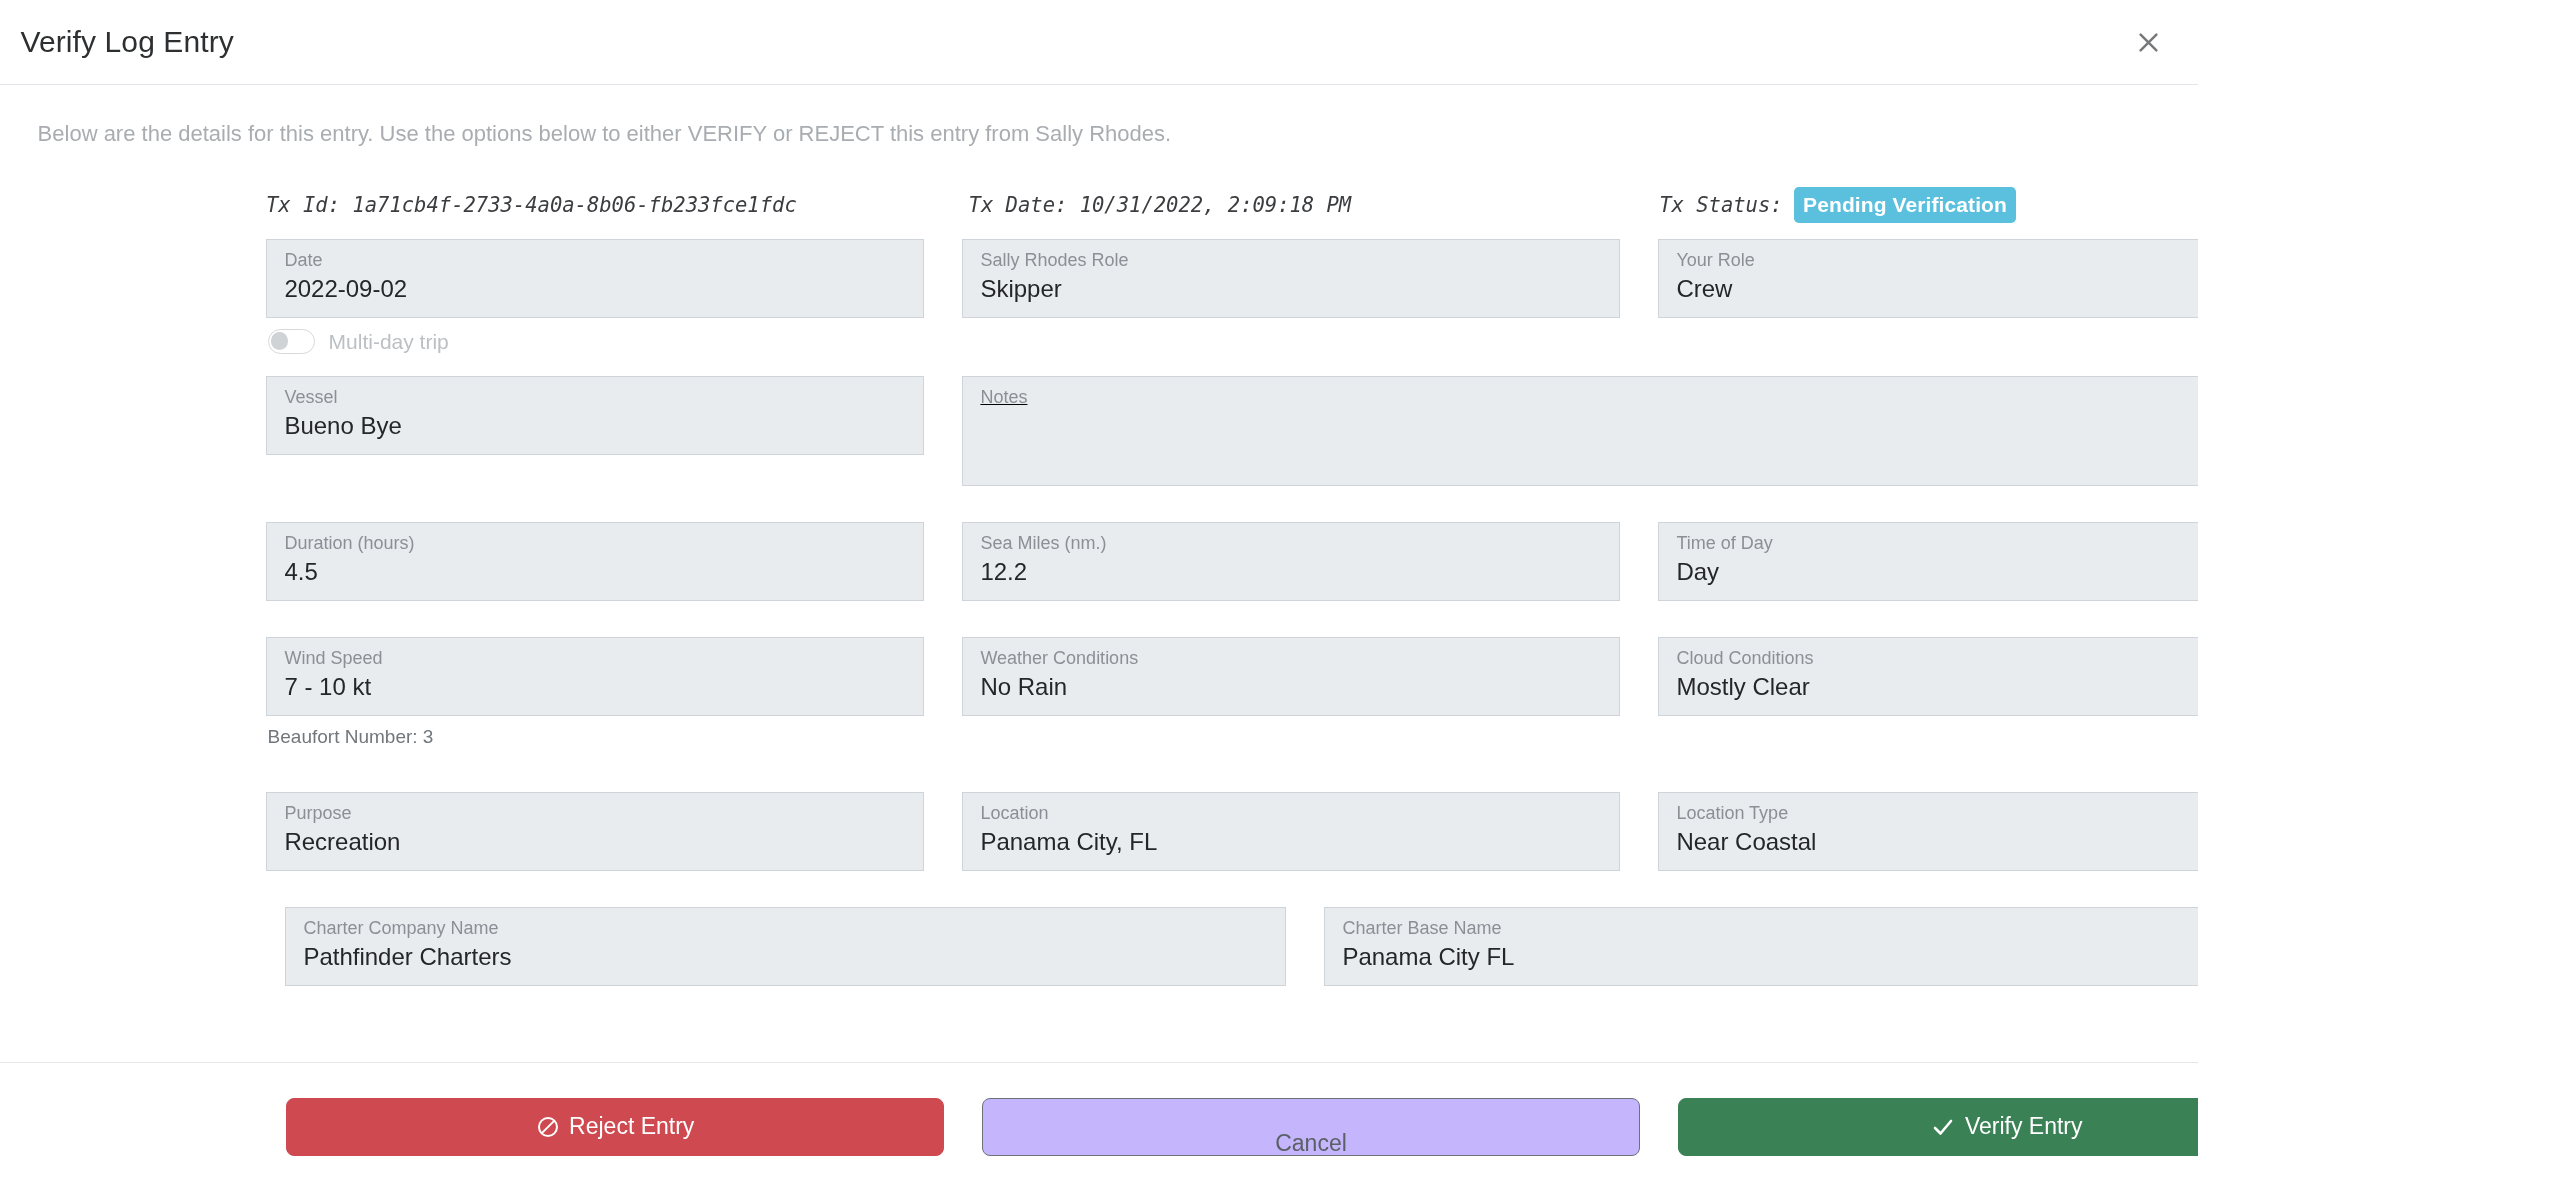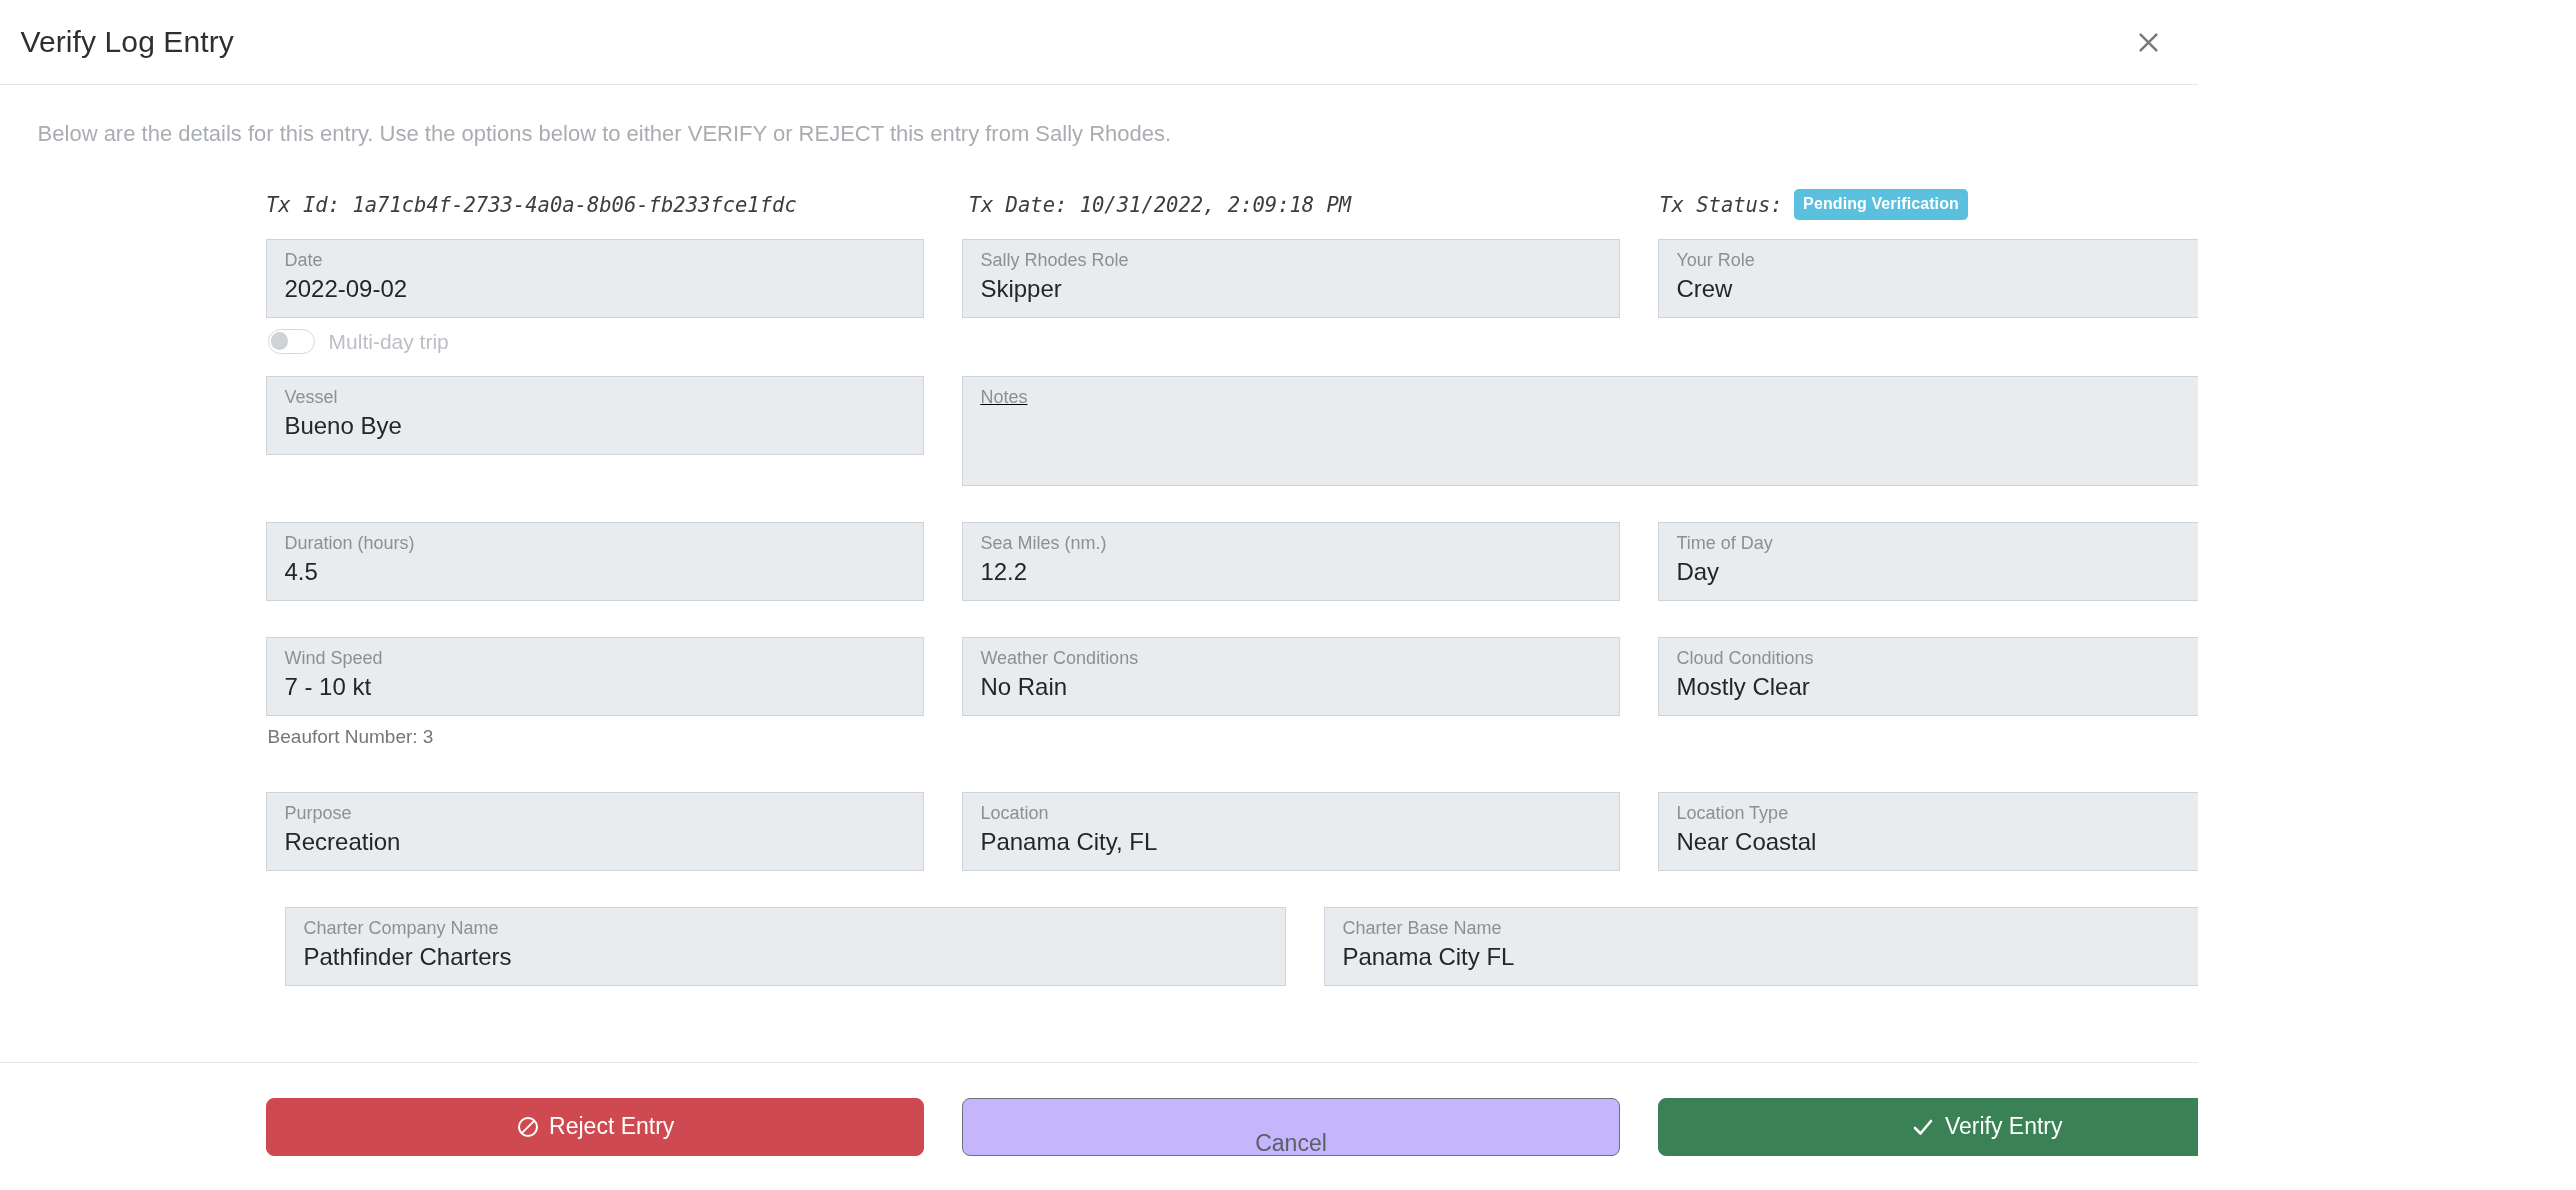--- a/index.html
+++ b/index.html
@@ -97,21 +97,21 @@
   .tx-cell.c2 { width: 695px; margin-left: 12px; }
   .tx-cell.c3 { width: 663px; }
   .badge {
     display: inline-block;
     margin-left: 11px;
     background: #5bc0de;
     color: #ffffff;
     font-family: "Liberation Sans", sans-serif;
     font-style: normal;
     font-weight: bold;
-    font-size: 16px;
+    font-size: 21px;
     line-height: 1;
     padding: 7px 9.5px 8px 9.5px;
     border-radius: 4.7px;
     letter-spacing: 0.1px;
   }
 
   
   .row {
     display: flex;
     gap: 38px;
@@ -205,21 +205,21 @@
 
   .spacer-sm { height: 14px; }
 
   
   .modal-footer {
     flex: 0 0 128px;
     height: 128px;
     border-top: 1.6px solid #e4e7ea;
     display: flex;
     align-items: center;
-    padding: 0 36px;
+    padding: 0 56px;
   }
   .btn-bar {
     width: 2052px;
     margin-left: 230px;
     display: flex;
     gap: 38px;
   }
   .btn {
     height: 58px;
     border-radius: 8px;

